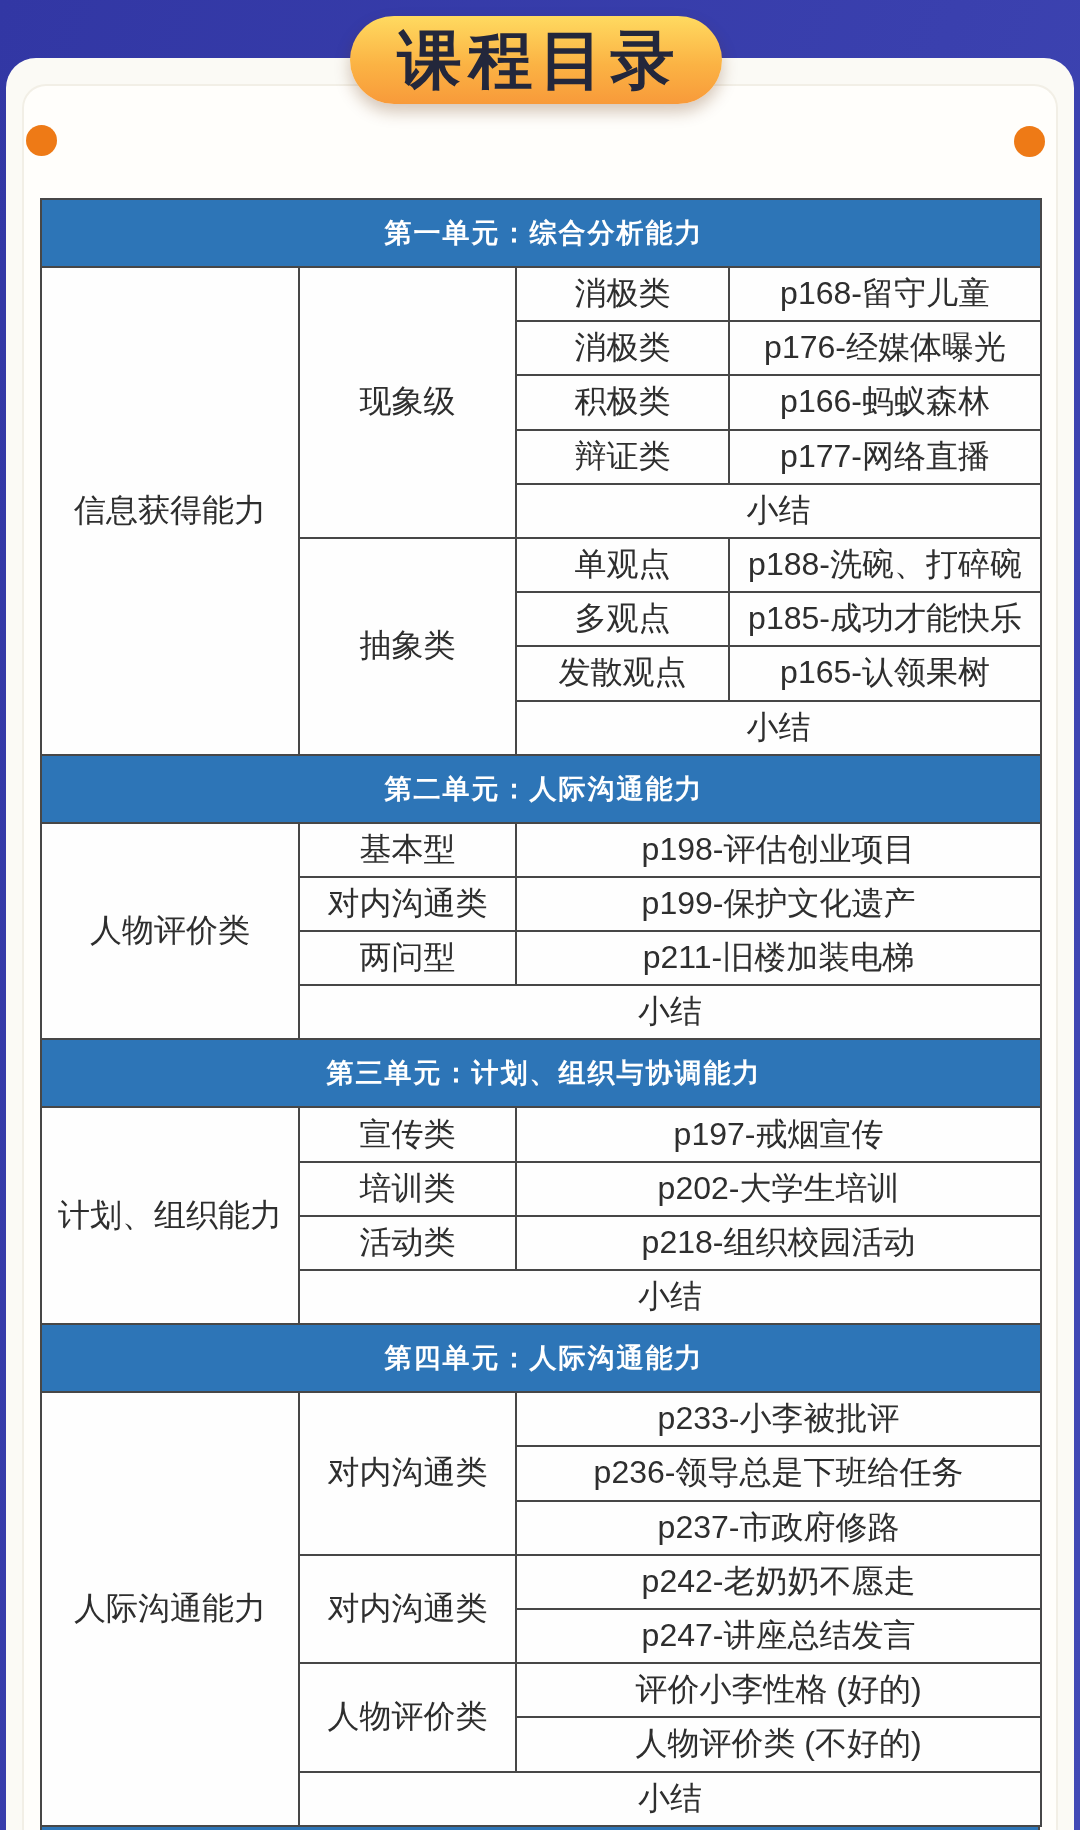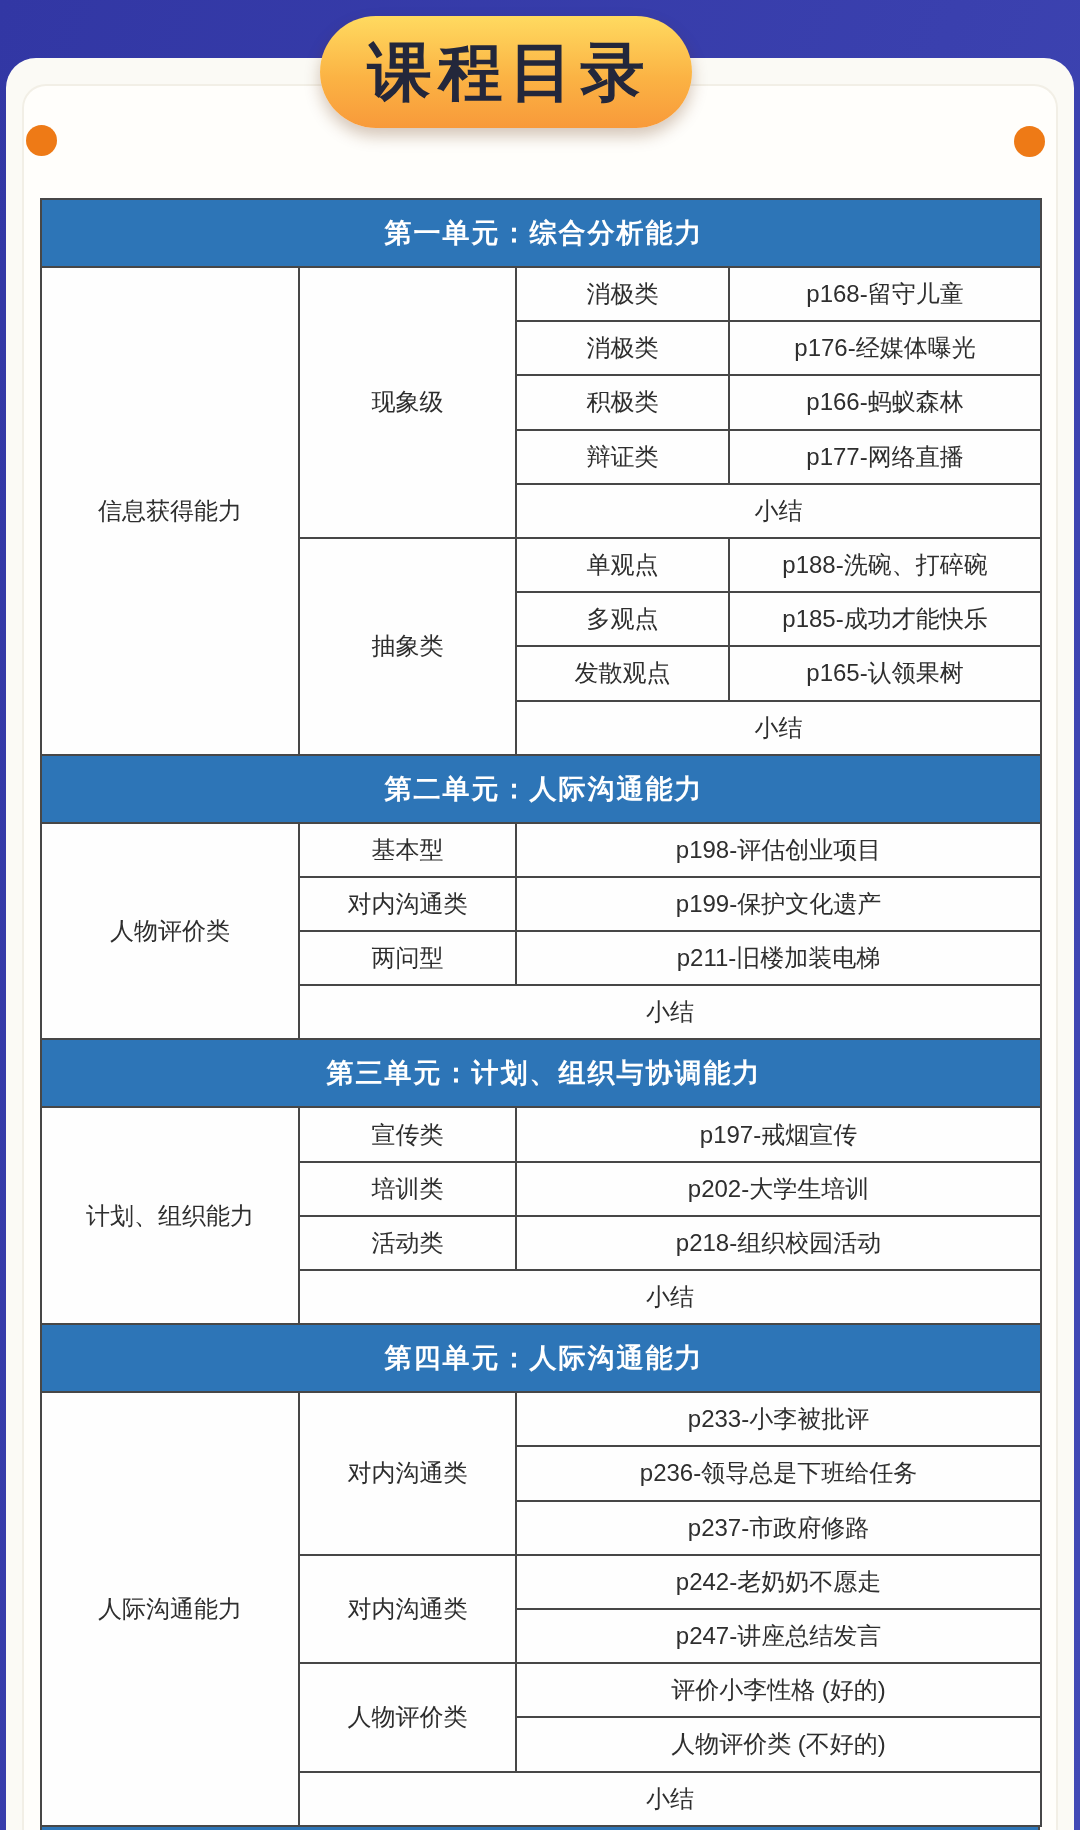--- a/index.html
+++ b/index.html
@@ -18,37 +18,37 @@
     background:#fffefb; border:2px solid #f2efe6; border-bottom:none;
     border-radius:24px 24px 0 0;
   }
   .dot {
     position:absolute; width:31px; height:31px; border-radius:50%;
     background:#ee7a16;
   }
   .dot-left  { left:20px;  top:67px; }
   .dot-right { left:1008px; top:68px; }
   .pill {
-    position:absolute; left:320px; top:16px; width:372px; height:112px;
+    position:absolute; left:350px; top:16px; width:372px; height:88px;
     border-radius:56px;
     background:linear-gradient(180deg,#ffda60 0%,#fbb344 55%,#f89a3a 100%);
-    display:flex; align-items:center; justify-content:center;
+    display:flex; align-items:flex-end; justify-content:center;
     box-shadow:0 8px 16px rgba(100,50,10,0.28);
   }
   .pill-text {
     font-size:64px; font-weight:800; color:#23273b; letter-spacing:7px;
     padding-left:7px; 
   }
   .table-wrap { position:absolute; left:34px; top:140px; width:1000px; }
   table { width:1000px; border-collapse:collapse; table-layout:fixed; }
   td {
     border:2px solid #474747; background:#fefefe;
     text-align:center; vertical-align:middle;
     height:54.2px; padding:0 6px;
-    font-size:24px; font-weight:500; color:#2e2e2e;
+    font-size:32px; font-weight:500; color:#2e2e2e;
     overflow:hidden; white-space:nowrap;
   }
   td.banner-cell {
     background:#2d75b7; color:#ffffff;
     height:68px; font-size:27px; font-weight:700; letter-spacing:2px;padding-left:12px;
   }
   .bottom-strip {
     width:1000px; height:10px; background:#2d75b7;
     border-left:2px solid #474747; border-right:2px solid #474747;
   }

